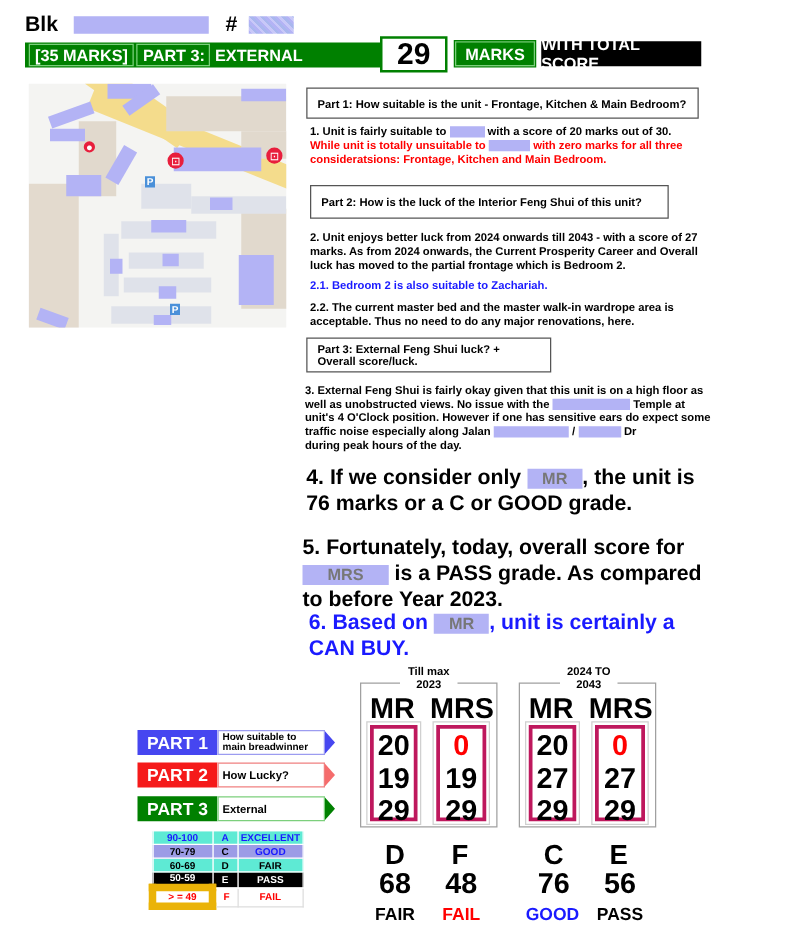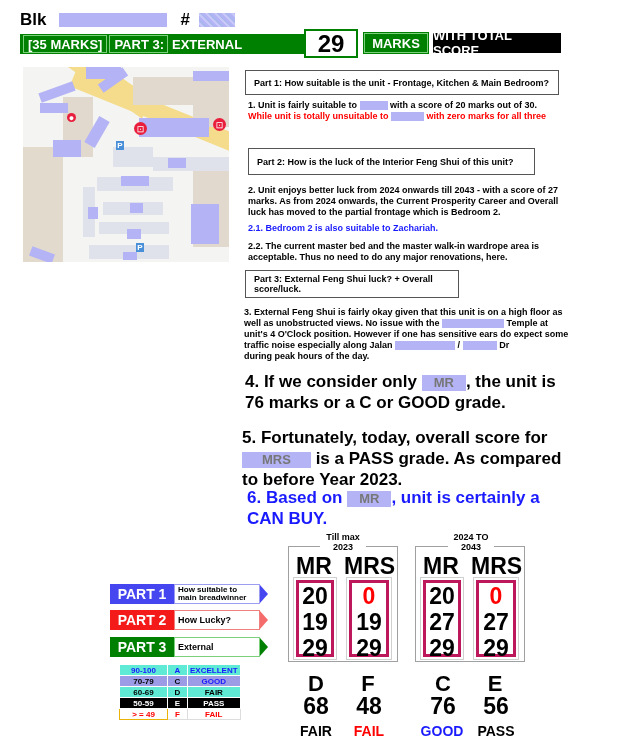--- a/index.html
+++ b/index.html
@@ -116,28 +116,29 @@
 </div>
 
 <div class="abs qbox" style="left:245px;top:70px;width:314px;height:25px;">Part 1: How suitable is the unit - Frontage, Kitchen &amp; Main Bedroom?</div>
 <div class="abs para" style="left:248px;top:100px;width:320px;">
   <span>1. Unit is fairly suitable to</span>
   <span class="redact" style="width:28px;height:9px;vertical-align:middle;"></span>
   <span>with a score of 20 marks out of 30.</span><br>
   <span class="red">While unit is totally unsuitable to</span>
   <span class="redact" style="width:33px;height:9px;vertical-align:middle;"></span>
   <span class="red">with zero marks for all three</span><br>
+  <span class="red">consideratsions: Frontage, Kitchen and Main Bedroom.</span>
 </div>
 
 <div class="abs qbox" style="left:248px;top:148px;width:287px;height:27px;">Part 2: How is the luck of the Interior Feng Shui of this unit?</div>
 <div class="abs para" style="left:248px;top:185px;width:330px;">2. Unit enjoys better luck from 2024 onwards till 2043 - with a score of 27 marks. As from 2024 onwards, the Current Prosperity Career and Overall luck has moved to the partial frontage which is Bedroom 2.</div>
 <div class="abs para blue" style="left:248px;top:223px;width:330px;">2.1. Bedroom 2 is also suitable to Zachariah.</div>
 <div class="abs para" style="left:248px;top:241px;width:310px;">2.2. The current master bed and the master walk-in wardrope area is acceptable. Thus no need to do any major renovations, here.</div>
 
-<div class="abs qbox" style="left:245px;top:270px;width:214px;height:28px;">Part 3: External Feng Shui luck? + Overall score/luck.</div>
+<div class="abs qbox" style="left:245px;top:270px;width:196px;height:28px;">Part 3: External Feng Shui luck? + Overall score/luck.</div>
 <div class="abs para" style="left:244px;top:307px;width:325px;">
   <span>3. External Feng Shui is fairly okay given that this unit is on a high floor as well as unobstructed views. No issue with the</span>
   <span class="redact" style="width:62px;height:9px;vertical-align:middle;"></span>
   <span>Temple at unit's 4 O'Clock position. However if one has sensitive ears do expect some traffic noise especially along Jalan</span>
   <span class="redact" style="width:60px;height:9px;vertical-align:middle;"></span>
   <span>/</span>
   <span class="redact" style="width:34px;height:9px;vertical-align:middle;"></span>
   <span>Dr</span><br>
   <span>during peak hours of the day.</span>
 </div>
@@ -241,18 +242,18 @@
       <td>60-69</td>
       <td>D</td>
       <td>FAIR</td>
     </tr>
     <tr style="background:#000;color:#fff;">
       <td>50-59</td>
       <td>E</td>
       <td>PASS</td>
     </tr>
     <tr style="background:#fff;color:#f00;">
-      <td style="border:1px solid #eab308;">&gt; = 49</td>
+      <td style="border:6px solid #eab308;">&gt; = 49</td>
       <td style="border:1px solid #ddd;">F</td>
       <td style="border:1px solid #ddd;">FAIL</td>
     </tr>
   </tbody>
 </table>
 
 </body></html>

